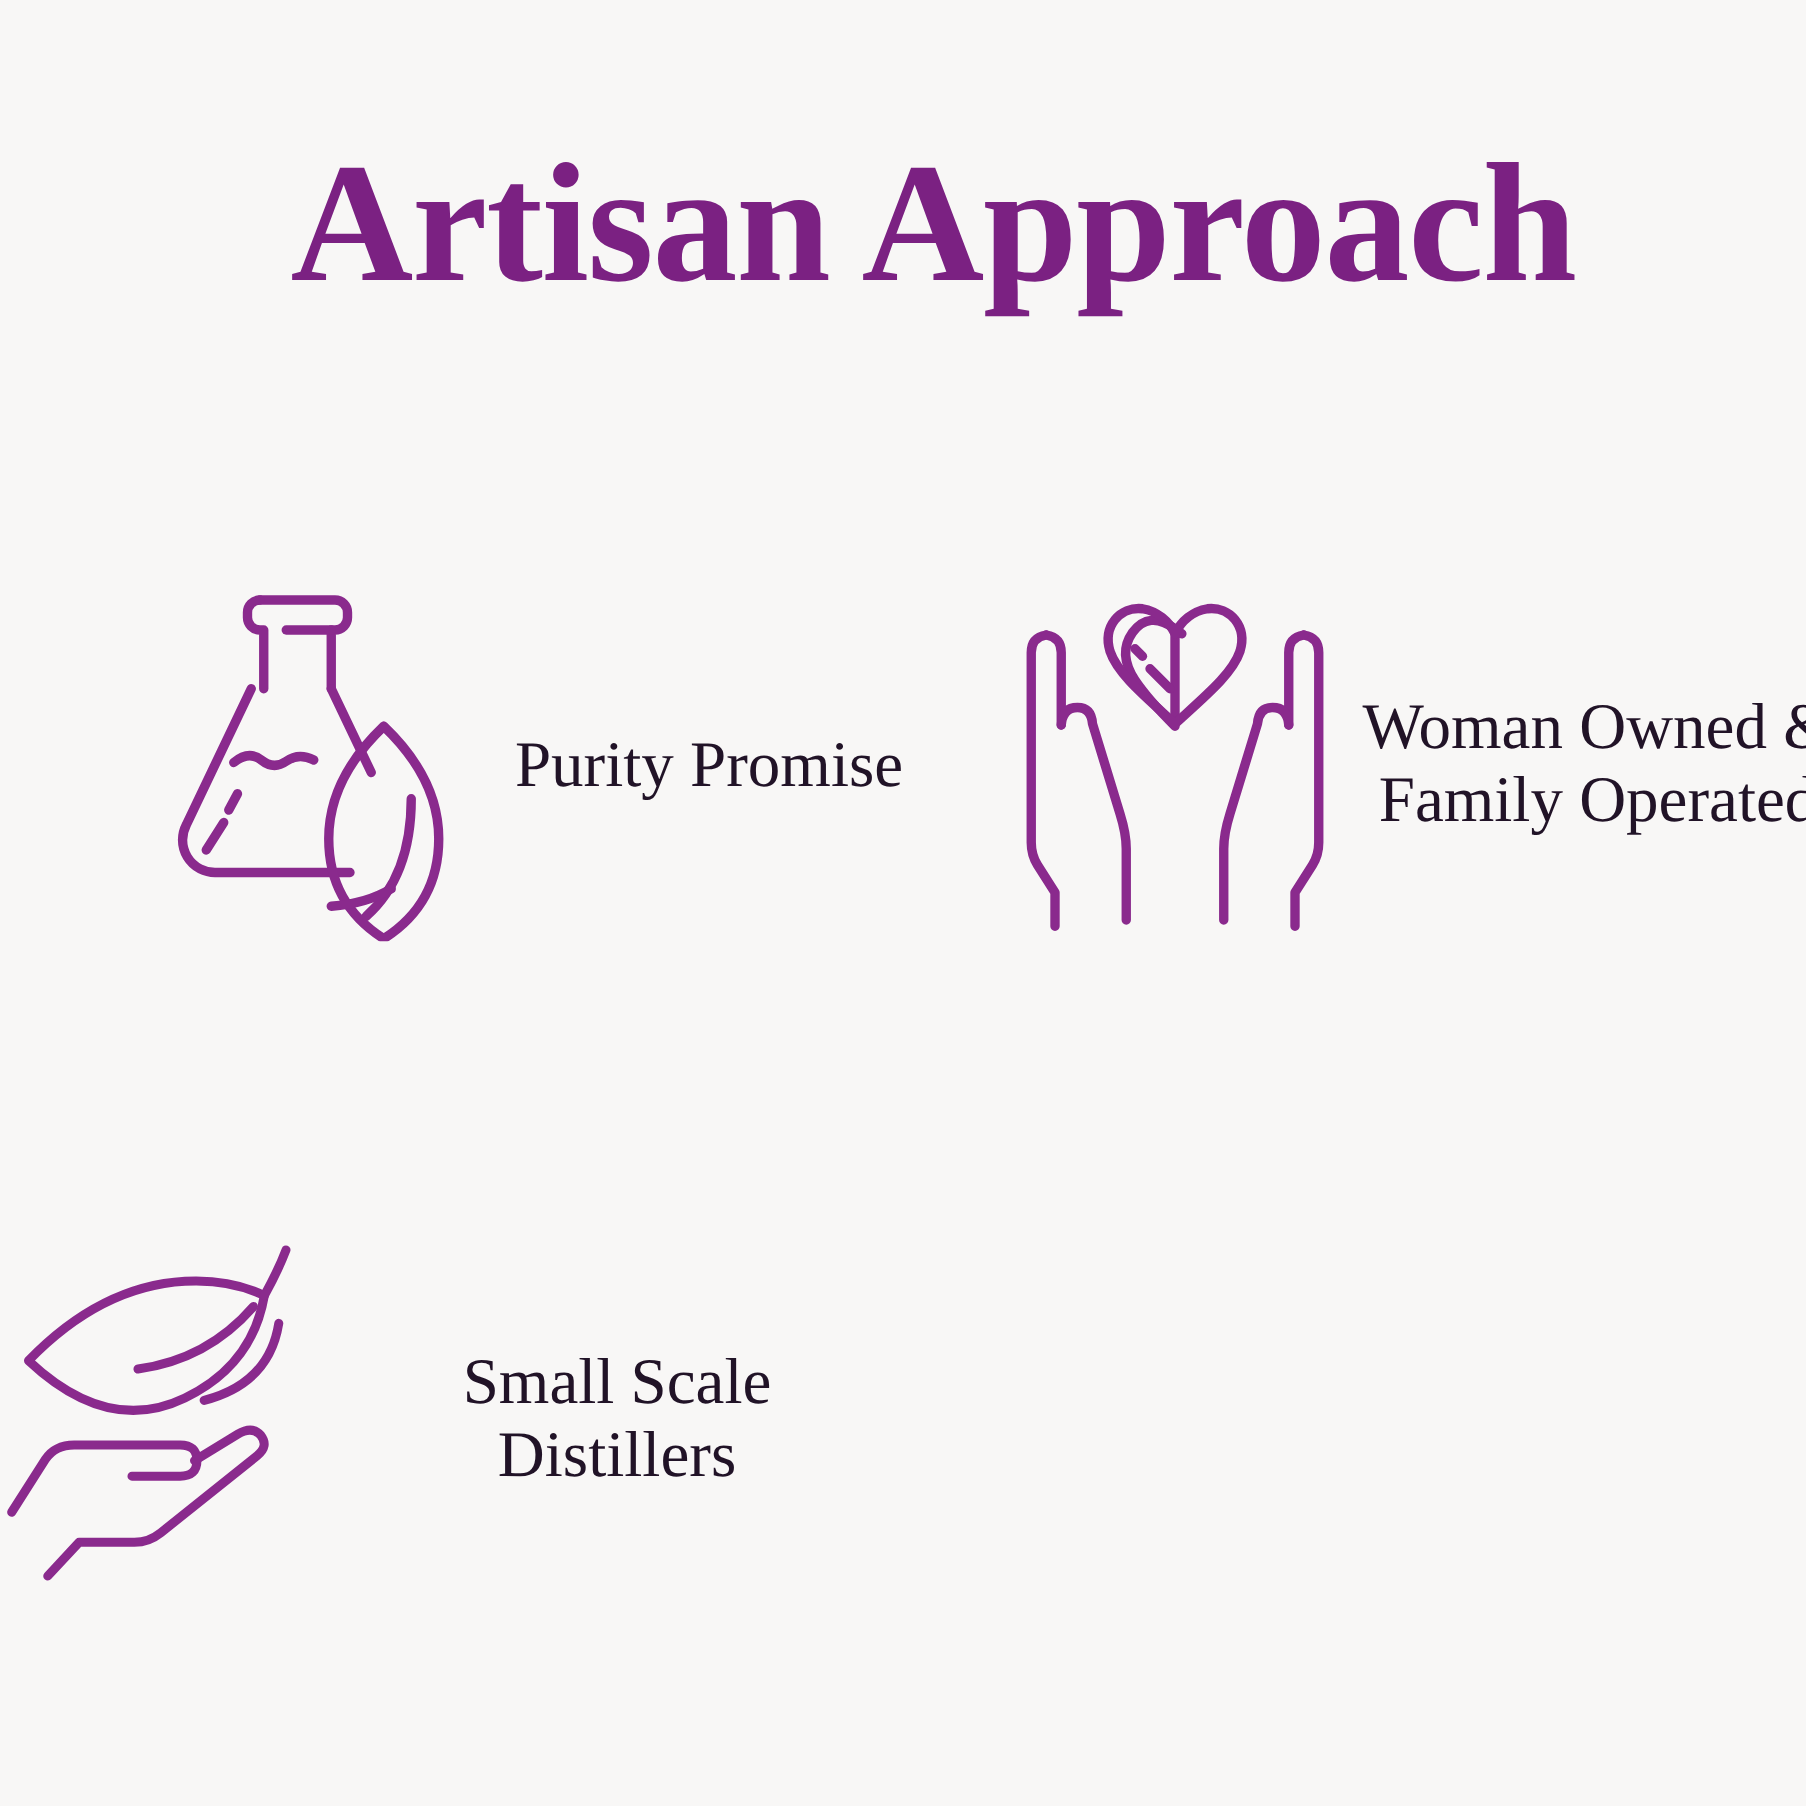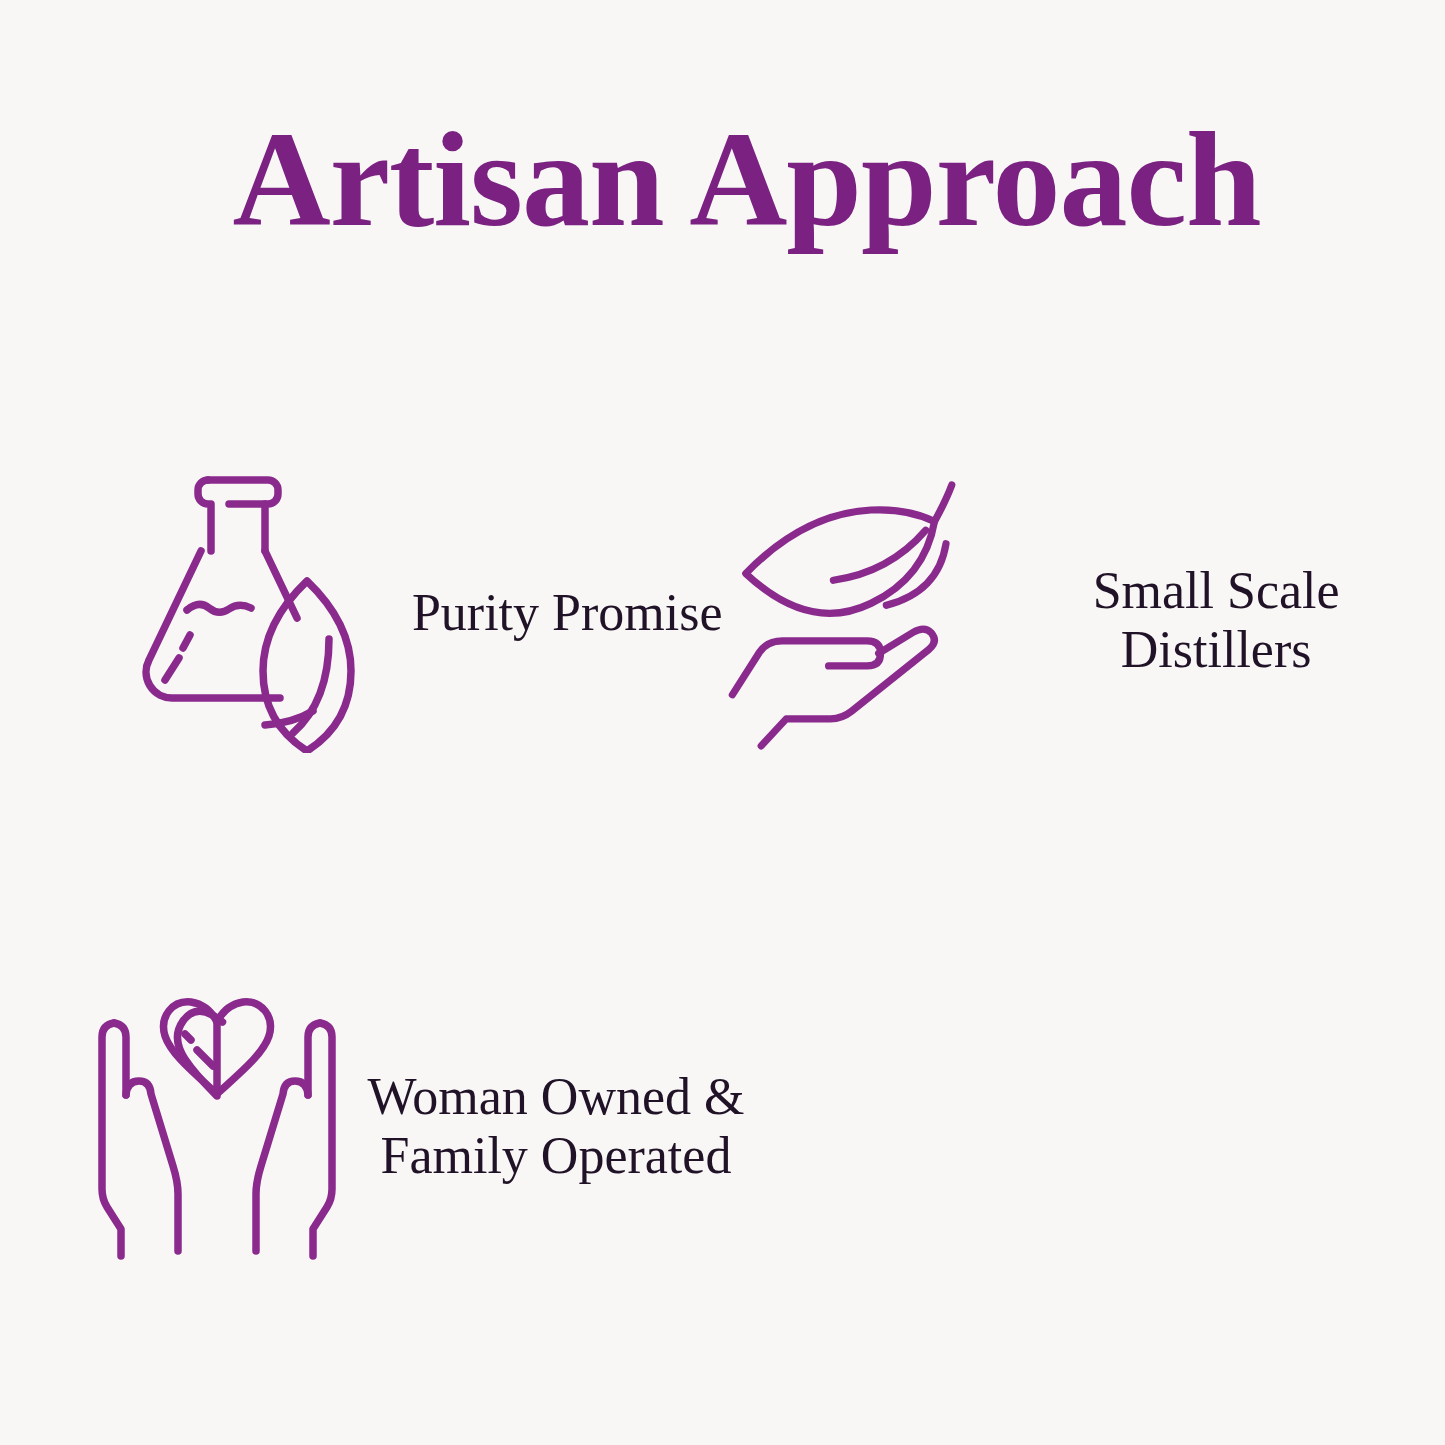--- a/index.html
+++ b/index.html
@@ -140,38 +140,20 @@
           <path class="ico-stroke" d="M200 128 q44 42 44 90 q0 52 -44 80 q-44 -28 -44 -80 q0 -48 44 -90 z"></path>
 
           <path class="ico-stroke" d="M222 186 q0 62 -36 94"></path>
 
           <path class="ico-stroke" d="M158 272 q28 -2 48 -14"></path>
         </svg>
       </div>
       <div class="feature-label">Purity Promise</div>
     </div>
 
-    <div class="feature f-small">
-      <div class="feature-icon">
-        <svg viewBox="0 0 300 300" xmlns="http://www.w3.org/2000/svg" aria-hidden="true">
-
-          <path class="ico-stroke" d="M32 109 q60 -62 130 -66 q38 -2 66 12 q-10 58 -66 85 q-64 31 -130 -31 z"></path>
-
-          <path class="ico-stroke" d="M228 55 q12 -22 18 -38"></path>
-
-          <path class="ico-stroke" d="M240 78 q-8 50 -62 64"></path>
-          <path class="ico-stroke" d="M123 116 q58 -8 96 -52"></path>
-
-          <path class="ico-stroke" d="M18 235 l28 -44 q8 -12 24 -12 h88 q14 0 14 13 q0 13 -14 13 h-40"></path>
-          <path class="ico-stroke" d="M170 192 l36 -22 q12 -7 19 1 q7 9 -3 17 l-80 64 q-10 8 -22 8 h-46 l-26 28"></path>
-        </svg>
-      </div>
-      <div class="feature-label">Small Scale Distillers</div>
-    </div>
-
     <div class="feature f-woman">
       <div class="feature-icon">
         <svg viewBox="0 0 300 300" xmlns="http://www.w3.org/2000/svg" aria-hidden="true">
 
           <path class="ico-stroke" d="M150 122 q-22 -22 -32 -37 q-14 -21 -2 -38 q13 -18 34 -3 q11 8 0 0 z"></path>
           <path class="ico-stroke" d="M150 120
                    C126 98 104 80 98 62
                    C92 42 106 26 124 28
                    C136 30 145 38 150 48
                    C155 38 164 30 176 28
@@ -187,15 +169,33 @@
 
           <path class="ico-stroke" d="M253 49 q12 2 12 14 v152 q0 10 -5 18 l-14 22 v27"></path>
           <path class="ico-stroke" d="M253 49 q-12 2 -12 14 v58"></path>
           <path class="ico-stroke" d="M241 121 q-1 -14 -13 -14 q-11 0 -12 13 l-22 72 q-5 16 -5 28 v57"></path>
         </svg>
       </div>
       <div class="feature-label">Woman Owned &amp;
 Family Operated</div>
     </div>
 
+    <div class="feature f-small">
+      <div class="feature-icon">
+        <svg viewBox="0 0 300 300" xmlns="http://www.w3.org/2000/svg" aria-hidden="true">
+
+          <path class="ico-stroke" d="M32 109 q60 -62 130 -66 q38 -2 66 12 q-10 58 -66 85 q-64 31 -130 -31 z"></path>
+
+          <path class="ico-stroke" d="M228 55 q12 -22 18 -38"></path>
+
+          <path class="ico-stroke" d="M240 78 q-8 50 -62 64"></path>
+          <path class="ico-stroke" d="M123 116 q58 -8 96 -52"></path>
+
+          <path class="ico-stroke" d="M18 235 l28 -44 q8 -12 24 -12 h88 q14 0 14 13 q0 13 -14 13 h-40"></path>
+          <path class="ico-stroke" d="M170 192 l36 -22 q12 -7 19 1 q7 9 -3 17 l-80 64 q-10 8 -22 8 h-46 l-26 28"></path>
+        </svg>
+      </div>
+      <div class="feature-label">Small Scale Distillers</div>
+    </div>
+
 
   </div>
 </div>
 
 </body></html>

